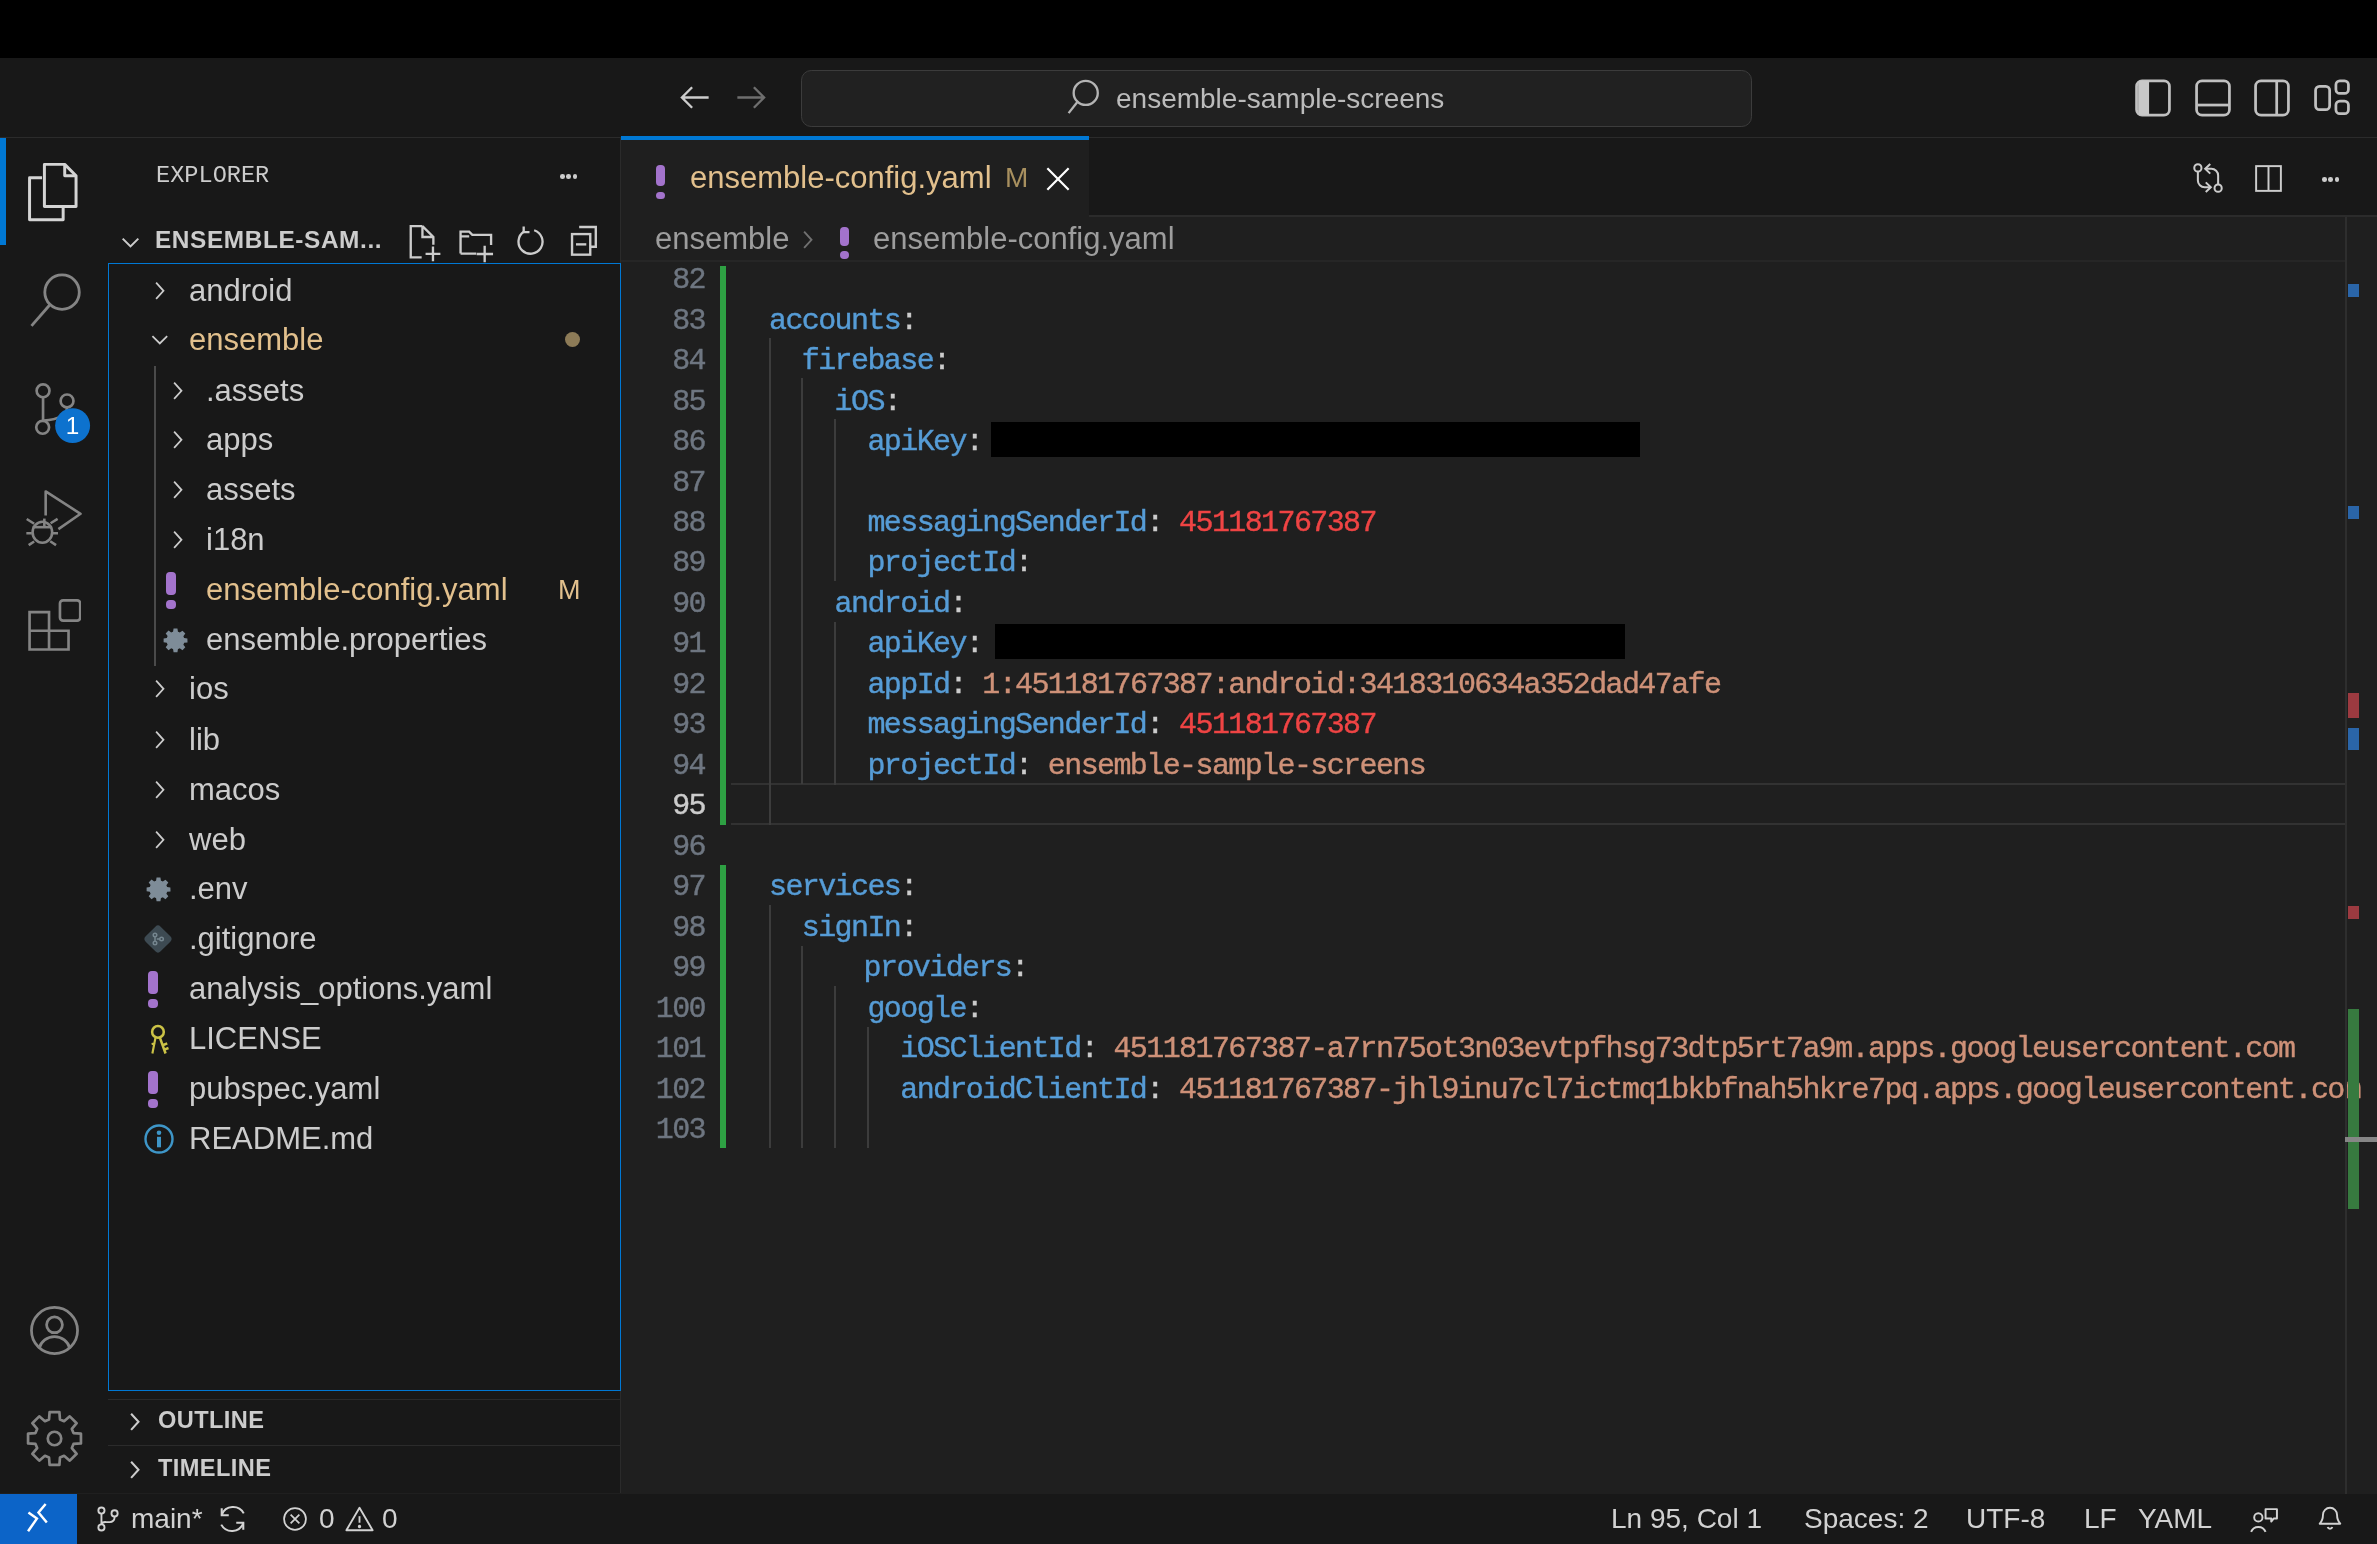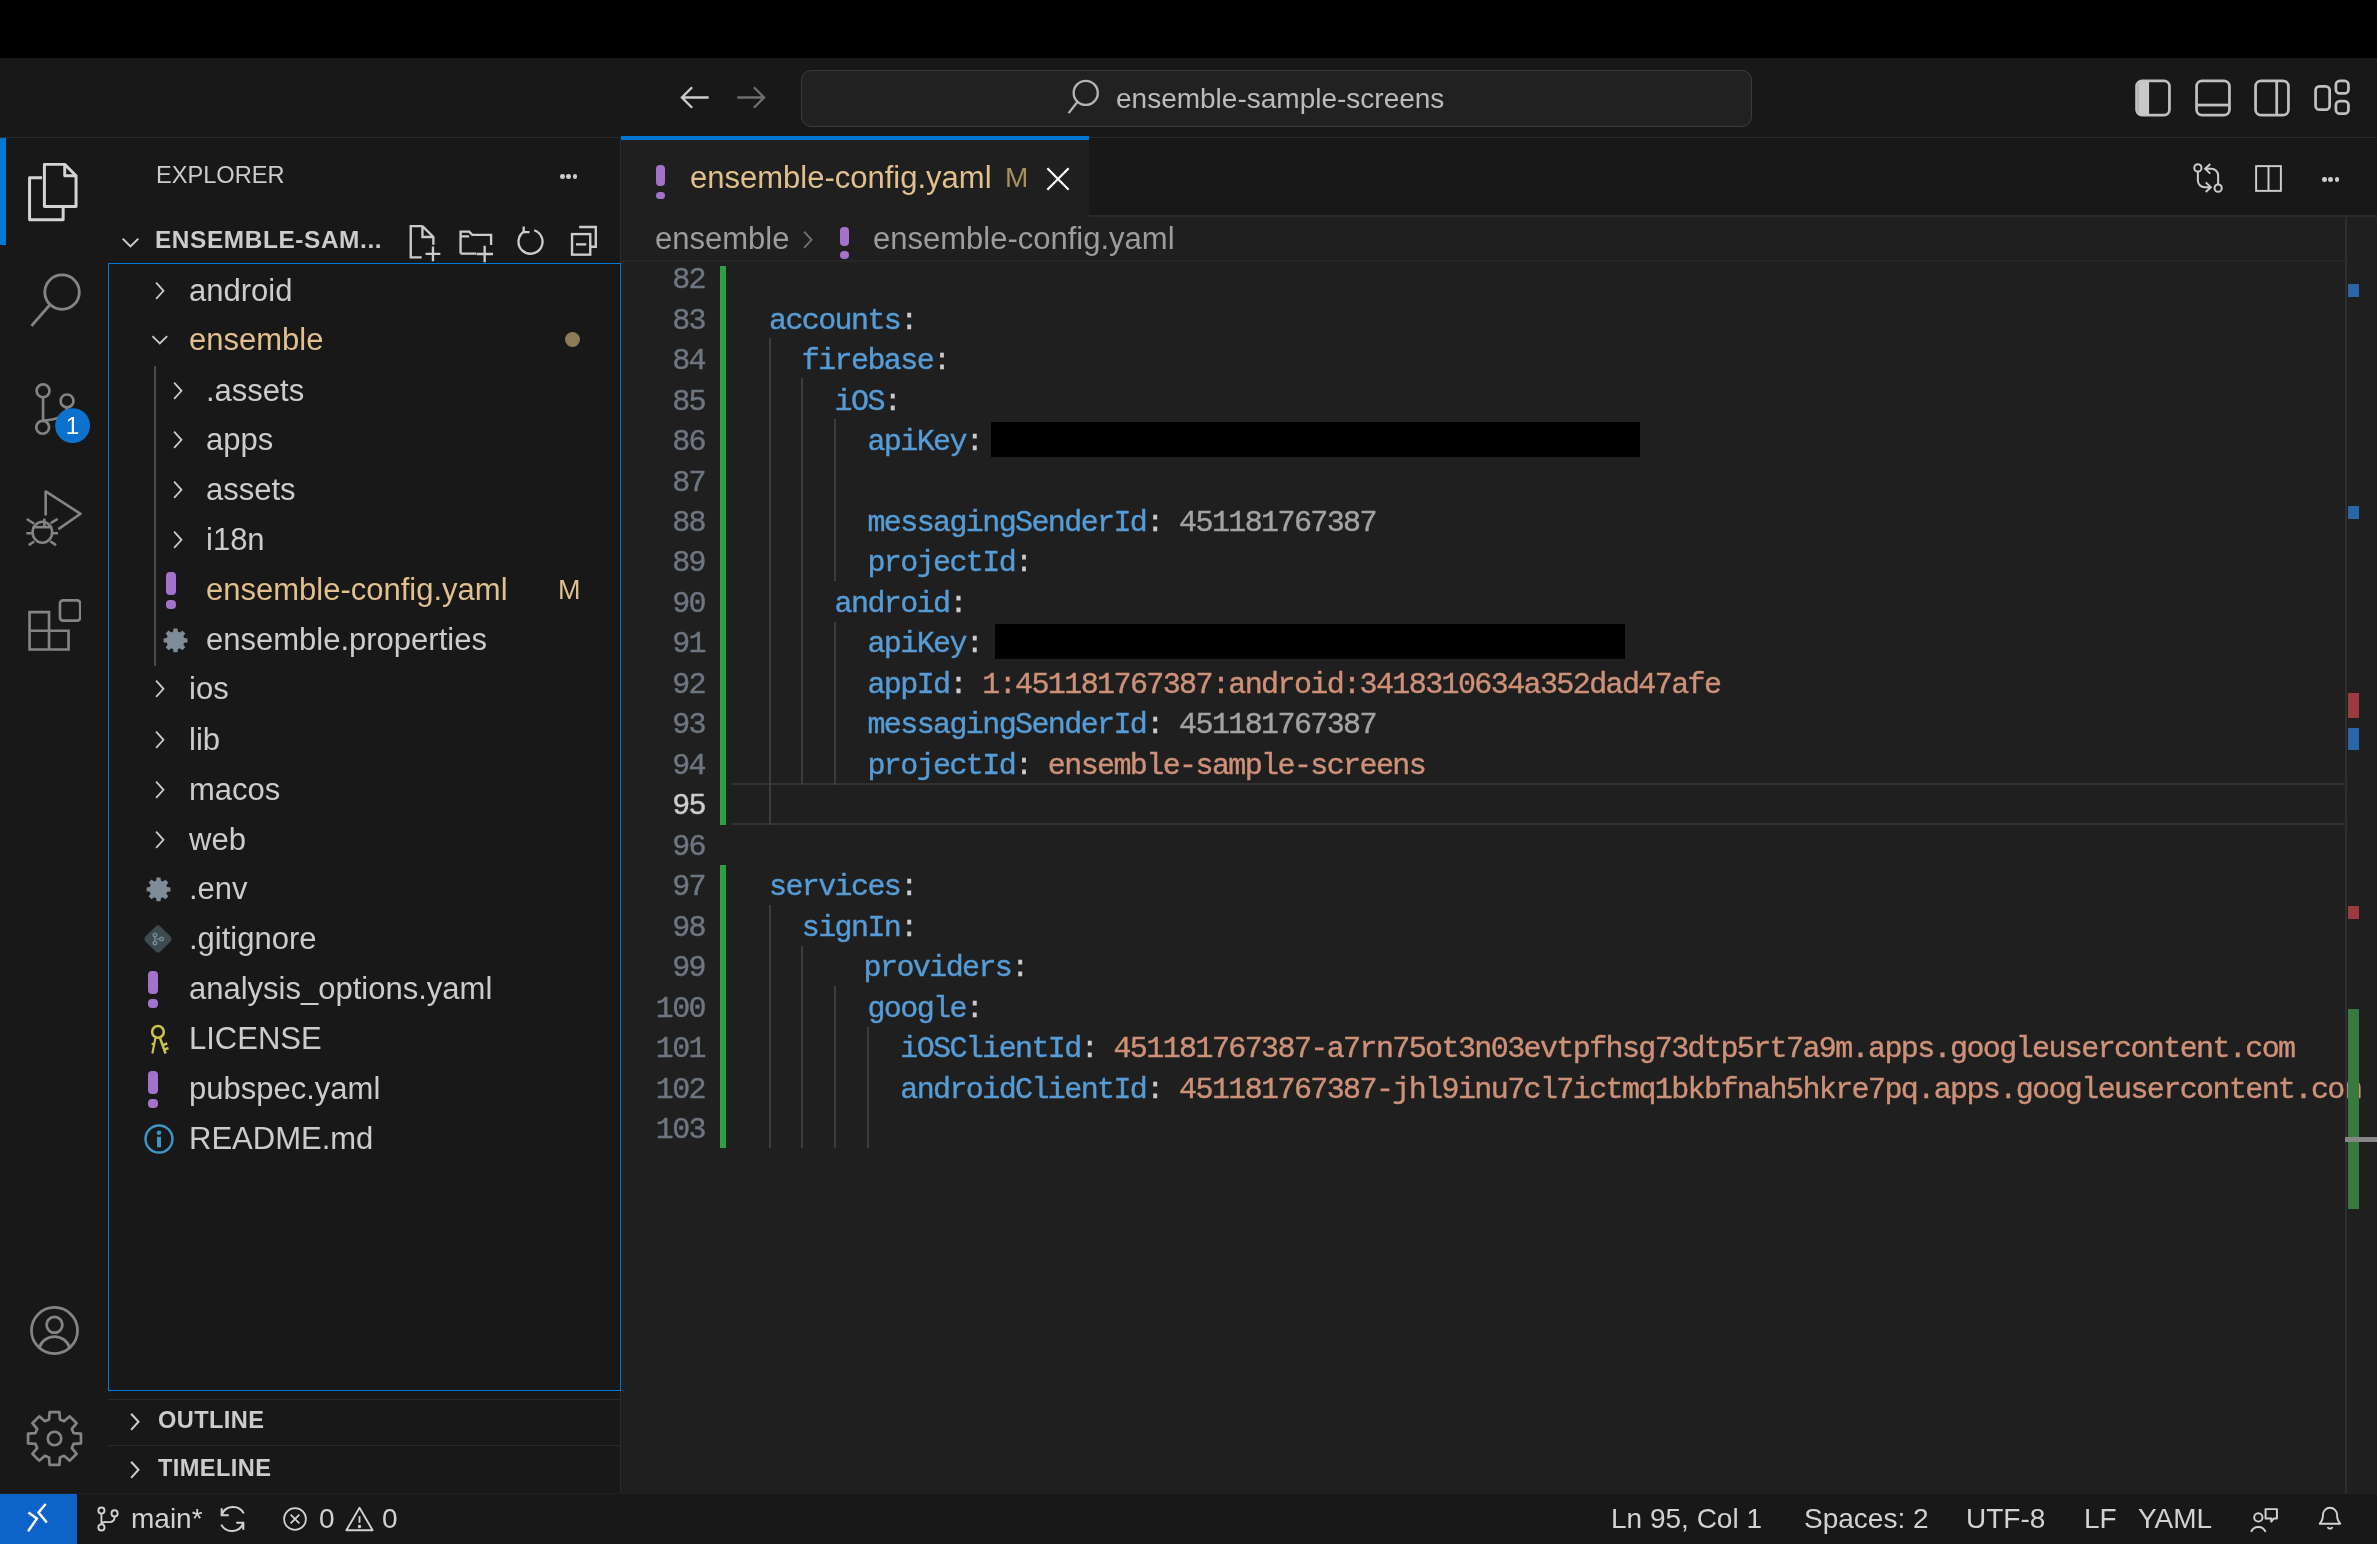--- a/index.html
+++ b/index.html
@@ -7,21 +7,21 @@
     font-family:"Liberation Sans", sans-serif; }
   .abs { position:absolute; }
   #stage { position:relative; width:2186px; height:1544px; }
   .trow { position:absolute; left:108px; width:513px; height:50px; }
   .tlabel { position:absolute; top:0; height:50px; line-height:50px; font-size:31px; color:#cccccc; white-space:pre; }
   .chev { position:absolute; top:13.4px; }
   .bb { position:absolute; background:#a373cc; border-radius:3.9px; }
   .dot3 { position:absolute; top:0; width:4.7px; height:4.7px; border-radius:50%; background:#cccccc; }
   .cl { position:absolute; left:148px; height:41px; line-height:46px; font-size:30px; letter-spacing:-1.6px; font-family:"Liberation Mono", monospace; white-space:pre; color:#cccccc; -webkit-text-stroke:0.4px; }
   .ln { position:absolute; left:0; width:84px; height:41px; line-height:46px; font-size:30px; letter-spacing:-1.6px; font-family:"Liberation Mono", monospace; color:#6e7681; text-align:right; -webkit-text-stroke:0.4px; }
-  .k { color:#569cd6; } .p { color:#cccccc; } .s { color:#ce9178; } .n { color:#a3a3a3;margin-top:16px; }
+  .k { color:#569cd6; } .p { color:#cccccc; } .s { color:#ce9178; } .n { color:#ef4444;margin-top:16px; }
   .gut { position:absolute; left:99px; width:6.3px; background:#2ea043; }
   .ig { position:absolute; width:1.6px; background:#3c3c3c; }
   .sbt { position:absolute; top:1494px; height:50px; line-height:50px; font-size:28px; color:#d2d2d2; }
 </style>
 </head>
 <body>
 <div id="stage">
 
   <div class="abs" style="left:0;top:0;width:2377px;height:58px;background:#000;"></div>
 
@@ -108,21 +108,21 @@
     </svg>
 
     <svg class="abs" style="left:26px;top:1410px;" width="57" height="57" viewBox="0 0 72 72" fill="none" stroke="#848484" stroke-width="3.4">
       <path d="M29.1 12.0 L29.8 2.6 L42.2 2.6 L42.9 12.0 L48.1 14.1 L55.3 8.0 L64.0 16.7 L57.9 23.9 L60.0 29.1 L69.4 29.8 L69.4 42.2 L60.0 42.9 L57.9 48.1 L64.0 55.3 L55.3 64.0 L48.1 57.9 L42.9 60.0 L42.2 69.4 L29.8 69.4 L29.1 60.0 L23.9 57.9 L16.7 64.0 L8.0 55.3 L14.1 48.1 L12.0 42.9 L2.6 42.2 L2.6 29.8 L12.0 29.1 L14.1 23.9 L8.0 16.7 L16.7 8.0 L23.9 14.1 Z" stroke-linejoin="round"></path>
       <circle cx="36" cy="36" r="8.5"></circle>
     </svg>
   </div>
 
   <div class="abs" style="left:108px;top:138px;width:513px;height:1355px;background:#181818;border-right:0.8px solid #2b2b2b;"></div>
   <div id="sidebar-items">
-    <div class="abs" style="left:156px;top:162px;font-size:23.6px;color:#cccccc;">EXPLORER</div>
+    <div class="abs" style="left:156px;top:162px;font-size:23.6px;color:#cccccc;font-family:Liberation Mono, monospace;">EXPLORER</div>
     <div class="abs" style="left:560px;top:174px;width:20.4px;height:4.7px;">
       <i class="dot3" style="left:0"></i>
         <i class="dot3" style="left:6.3px"></i>
         <i class="dot3" style="left:12.6px"></i>
     </div>
 
     <svg class="abs" style="left:118px;top:230px;" width="25" height="25" viewBox="0 0 32 32" fill="none" stroke="#cccccc" stroke-width="2.6">
         <path d="M6 11 L16 21 L26 11"></path>
       </svg>
     <div class="abs" style="left:155px;top:226px;font-size:24.4px;font-weight:bold;color:#cccccc;letter-spacing:0.6px;">ENSEMBLE-SAM...</div>

